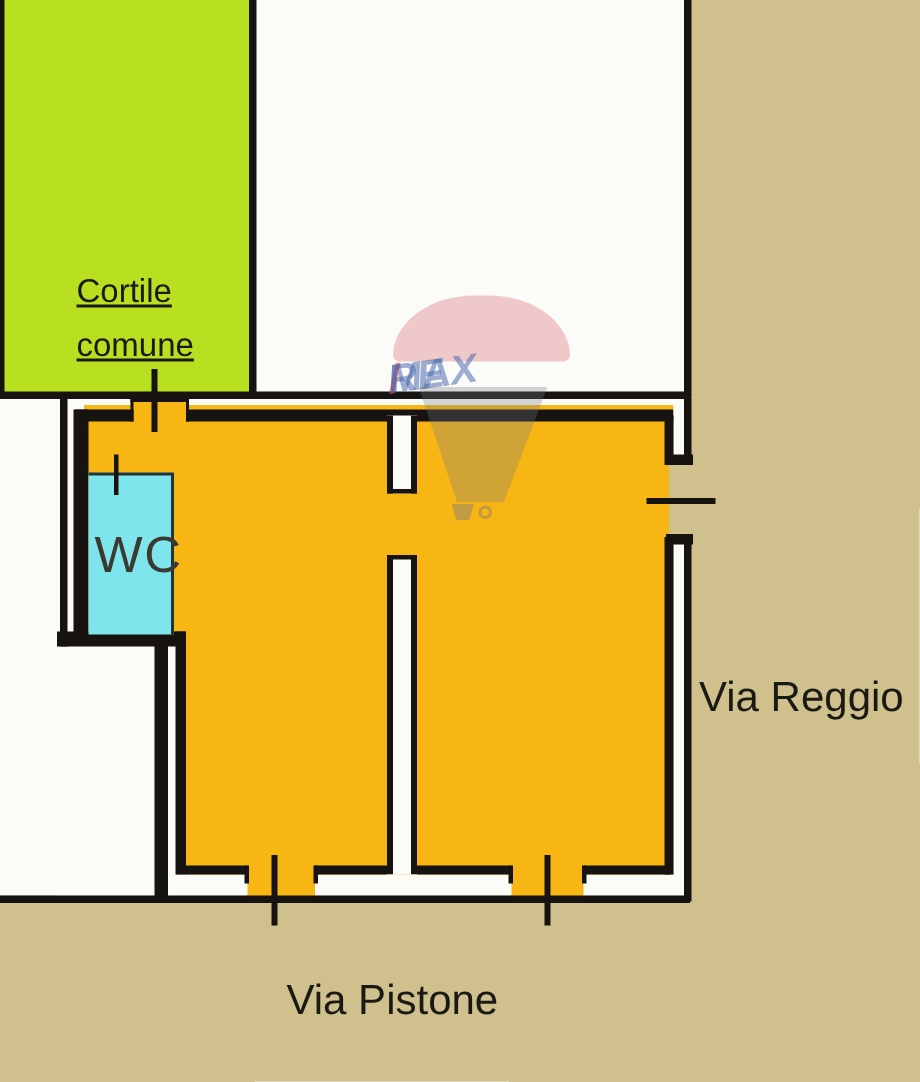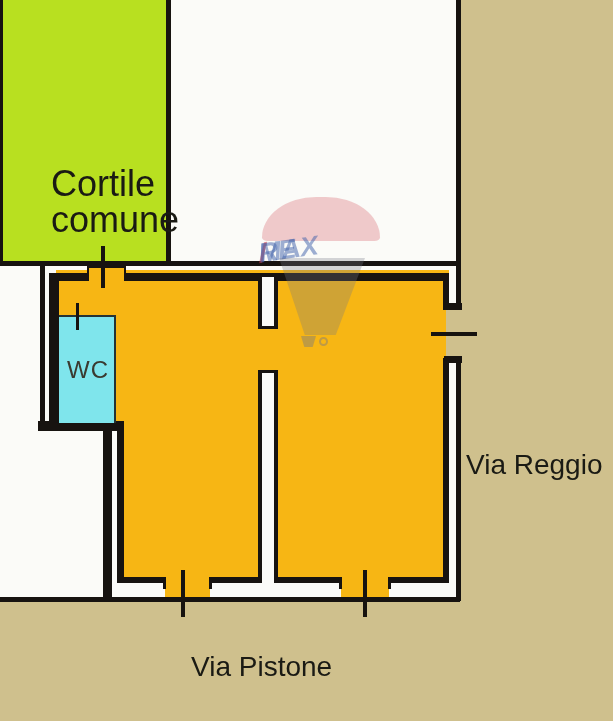--- a/index.html
+++ b/index.html
@@ -35,21 +35,21 @@
   .topwall-r{left:124px;top:273px;width:325px;height:8px;}
   .notch{left:87px;top:266px;width:39px;height:15px;background:var(--unit-orange,#f7b614);
          border-left:2px solid #171310;border-right:2px solid #171310;border-top:2px solid #171310;}
   .louter-top{left:40px;top:264px;width:5px;height:167px;}
   .wc-left-wall{left:49px;top:273px;width:10px;height:157px;}
   .wc-bottom-wall{left:38px;top:421px;width:86px;height:10px;}
   .louter-bot{left:103px;top:429px;width:9px;height:170px;}
   .linner-bot{left:117px;top:421px;width:7px;height:162px;}
   .wc{left:59px;top:315px;width:57px;height:108px;background:var(--wc-cyan,#7fe5ec);
       border-top:2px solid rgba(20,20,20,.85);border-right:2px solid rgba(20,20,20,.85);}
-  .wc-label{left:63px;top:352px;width:50px;font-size:24px;letter-spacing:1px;color:#3a3a30;text-align:center;}
+  .wc-label{left:63px;top:352px;width:50px;font-size:34px;letter-spacing:1px;color:#3a3a30;text-align:center;}
   
   .part-stub{left:258px;top:277px;width:20px;height:52px;background:var(--paper-white,#fbfbf8);
              border-left:4px solid #171310;border-right:4px solid #171310;border-bottom:3px solid #171310;}
   .part-wall{left:258px;top:370px;width:20px;height:213px;background:var(--paper-white,#fbfbf8);
              border-left:4px solid #171310;border-right:4px solid #171310;border-top:3px solid #171310;}
   
   .botband{left:118px;top:583px;width:338px;height:14px;background:var(--paper-white,#fbfbf8);}
   .botin-1{left:118px;top:577px;width:47px;height:6px;}
   .botin-2{left:210px;top:577px;width:48px;height:6px;}
   .botin-3{left:278px;top:577px;width:63px;height:6px;}
@@ -81,21 +81,21 @@
   .brand{left:256px;top:230px;width:124px;font-size:27px;font-weight:bold;font-style:italic;
          transform:rotate(-8deg);letter-spacing:0px;white-space:nowrap;}
   .brand .re,.brand .max{color:var(--remax-blue,rgba(62,95,170,.5));}
   .brand .slash{color:var(--remax-red,rgba(205,55,70,.55));}
   .cone{left:279px;top:258px;width:86px;height:77px;background:var(--balloon-grey,rgba(115,120,133,.3));
         clip-path:polygon(0 0,100% 0,66% 100%,30% 100%);}
   .basket{left:301px;top:336px;width:15px;height:11px;background:rgba(115,120,133,.42);
           clip-path:polygon(0 0,100% 0,78% 100%,22% 100%);}
   .regmark{left:319px;top:337px;width:9px;height:9px;border:2px solid rgba(120,120,130,.45);border-radius:50%;}
   
-  .courtyard-label{left:51px;top:166px;width:125px;font-size:36px;white-space:normal;}
+  .courtyard-label{left:51px;top:176px;width:125px;font-size:22px;white-space:normal;text-decoration:underline;}
   .via-reggio{left:466px;top:447px;}
   .via-pistone{left:191px;top:649px;}
 </style>
 </head>
 <body>
 
 <div id="canvas">
 
   <div class="courtyard"></div>
   <div class="building-top speckle"></div>

